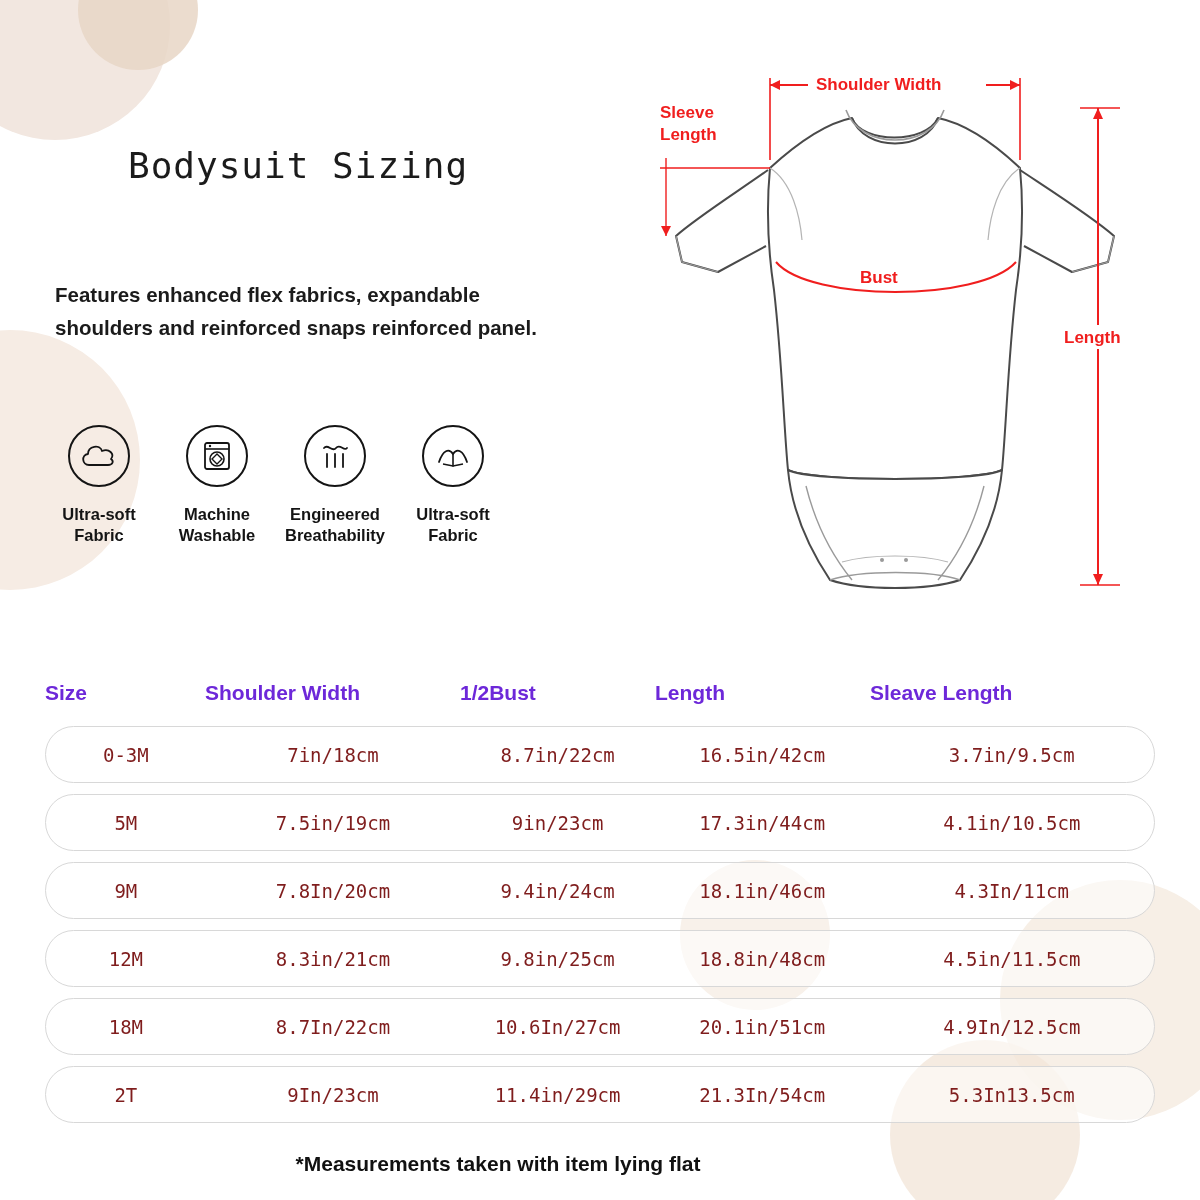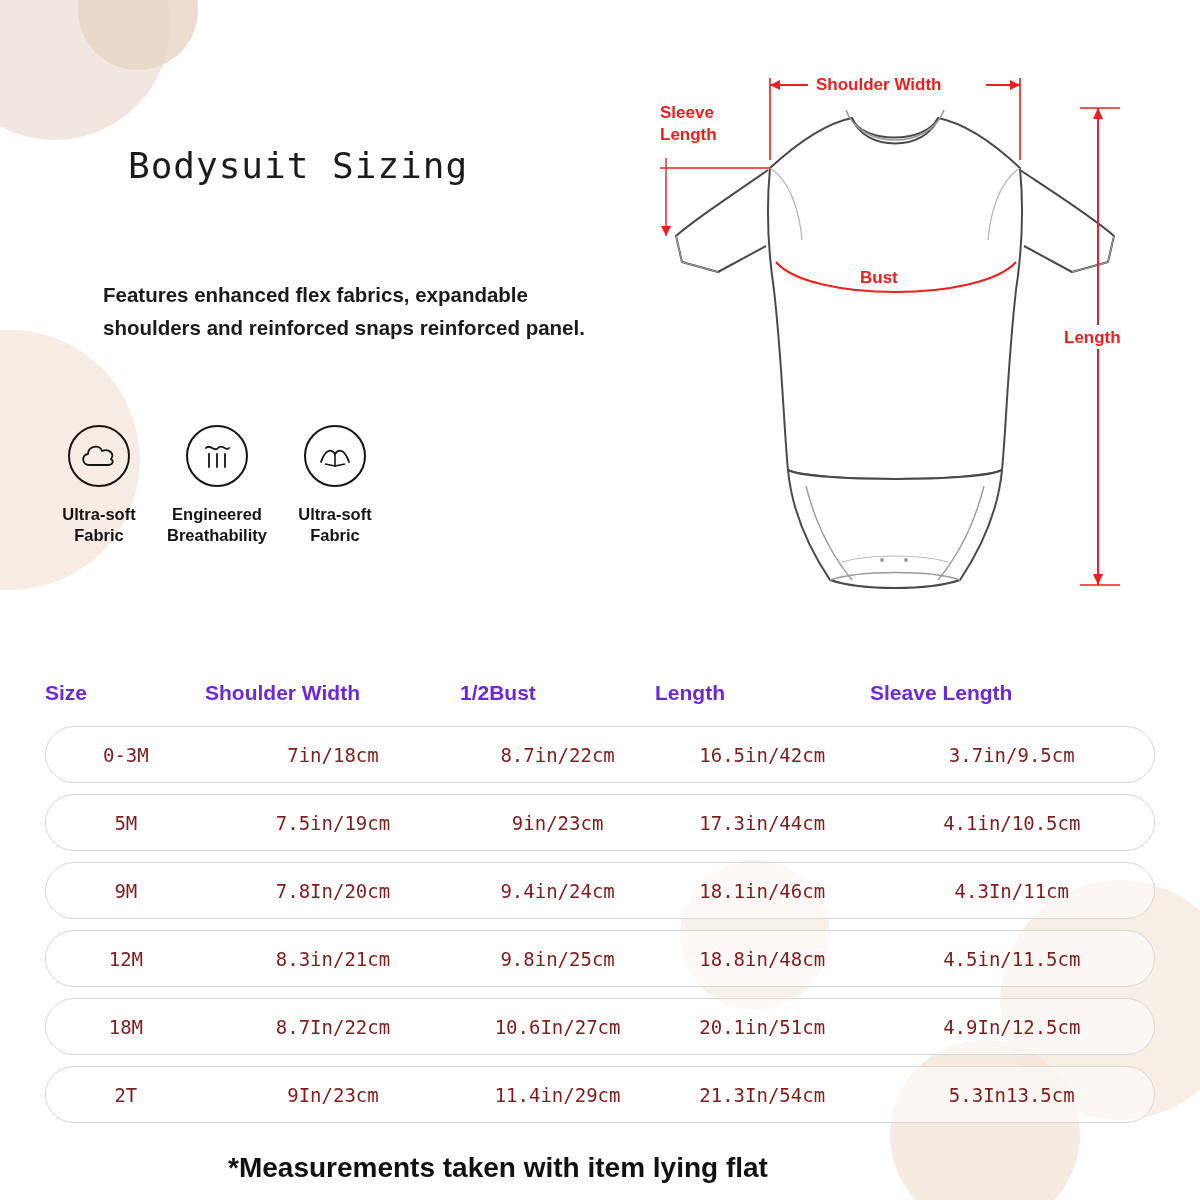--- a/index.html
+++ b/index.html
@@ -30,21 +30,20 @@
     position: absolute; left: 128px; top: 145px;
     font-family: "DejaVu Sans Mono", monospace;
     font-size: 36px; letter-spacing: 1px; color: #1b1b1b;
     font-weight: 400;
   }
   .desc {
     position: absolute; left: 55px; top: 278px; width: 520px;
     font-family: "Liberation Sans", sans-serif;
     font-size: 20.5px; line-height: 33px; color: #1b1b1b;
     font-weight: 700;
-    margin-left: 48px;
   }
 
   
   .features {
     position: absolute; left: 40px; top: 425px;
     width: 570px; display: flex; justify-content: flex-start; 
   }
   .feature { width: 118px; text-align: center; }
   .feature .circle {
     width: 62px; height: 62px; border: 2px solid #141414; border-radius: 50%;
@@ -82,21 +81,21 @@
     background: rgba(255,255,255,0.55);
     display: flex; align-items: center;
   }
   .row div {
     font-family: "DejaVu Sans Mono", monospace;
     font-size: 19px; color: #7f1d1d; text-align: center;
   }
   .footnote {
     position: absolute; left: 0; top: 1152px; width: 996px; text-align: center;
     font-family: "Liberation Sans", sans-serif;
-    font-weight: 700; font-size: 28px; color: #111;
+    font-weight: 700; font-size: 21px; color: #111;
   }
 
   .red { stroke: #f01e1e; fill: none; }
   .redtext {
     font-family: "Liberation Sans", sans-serif;
     font-size: 17px; font-weight: 700; fill: #f01e1e;
   }
 </style>
 </head>
 <body>
@@ -121,20 +120,35 @@
         <svg width="40" height="30" viewBox="0 0 40 30">
           <path d="M10 24 C3 24 2 14 9 13 C9 5 21 3 23 10 C30 7 36 13 32 18 C35 20 34 24 29 24 Z" fill="none" stroke="#141414" stroke-width="1.8" stroke-linejoin="round"></path>
         </svg>
       </div>
       <div class="flabel">
         <span>Ultra-soft</span><br>
         <span>Fabric</span>
       </div>
     </div>
 
+    <div class="feature">
+      <div class="circle">
+        <svg width="36" height="36" viewBox="0 0 36 36">
+          <rect x="6" y="5" width="24" height="26" rx="2" fill="none" stroke="#141414" stroke-width="1.8"></rect>
+          <line x1="6" y1="11" x2="30" y2="11" stroke="#141414" stroke-width="1.6"></line>
+          <circle cx="18" cy="21" r="7" fill="none" stroke="#141414" stroke-width="1.6"></circle>
+          <path d="M13 21 L18 16 L23 21 L18 26 Z" fill="none" stroke="#141414" stroke-width="1.4"></path>
+          <circle cx="11" cy="8" r="1.2" fill="#141414"></circle>
+        </svg>
+      </div>
+      <div class="flabel">
+        <span>Machine</span><br>
+        <span>Washable</span>
+      </div>
+    </div>
 
     <div class="feature">
       <div class="circle">
         <svg width="38" height="34" viewBox="0 0 38 34">
           <path d="M8 9 C12 4 16 14 20 9 C24 4 28 13 31 9" fill="none" stroke="#141414" stroke-width="1.8" stroke-linecap="round"></path>
           <line x1="11" y1="15" x2="11" y2="28" stroke="#141414" stroke-width="1.8" stroke-linecap="round"></line>
           <line x1="19" y1="15" x2="19" y2="28" stroke="#141414" stroke-width="1.8" stroke-linecap="round"></line>
           <line x1="27" y1="15" x2="27" y2="28" stroke="#141414" stroke-width="1.8" stroke-linecap="round"></line>
         </svg>
       </div>

